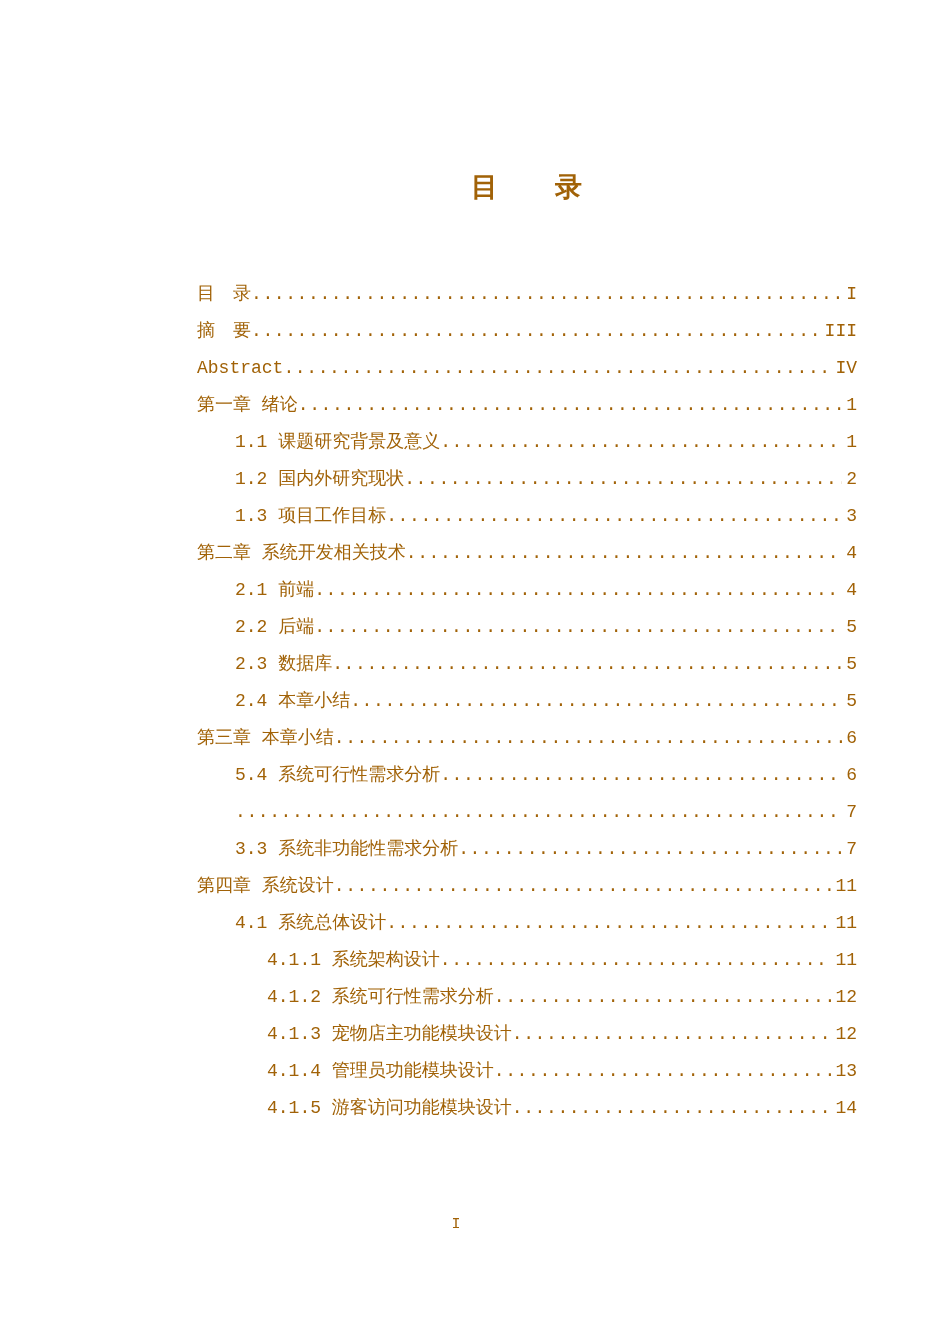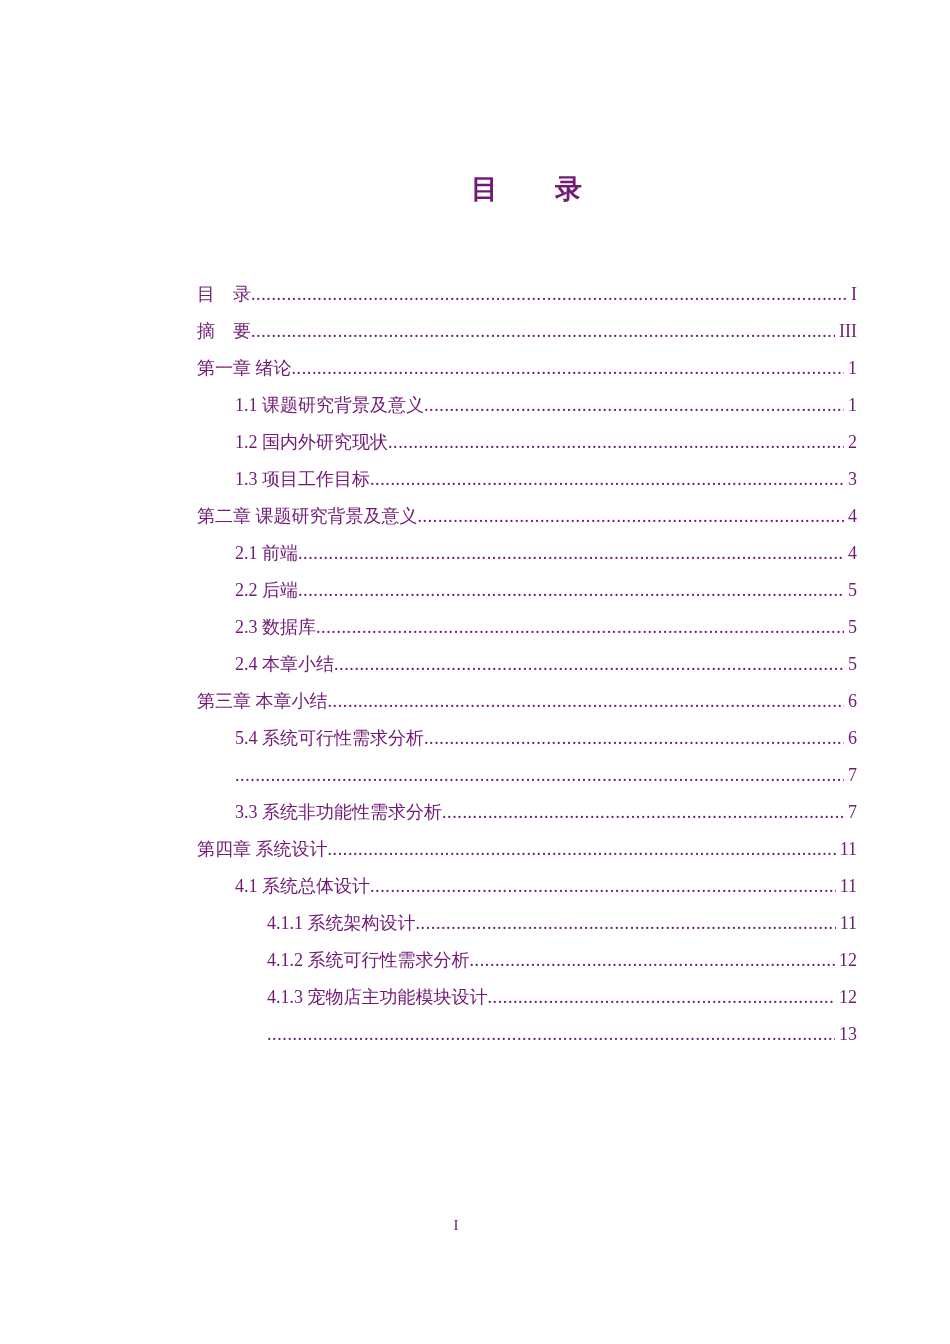--- a/index.html
+++ b/index.html
@@ -2,22 +2,22 @@
 <html><head>
 <meta charset="utf-8">
 <style>
   * { margin: 0; padding: 0; box-sizing: border-box; }
   html, body { background: #ffffff; }
   .page {
     position: relative;
     width: 950px;
     height: 1344px;
     background: #ffffff;
-    color: #701a75;
-    font-family: Liberation Serif, serif;
+    color: #a16207;
+    font-family: Liberation Mono, monospace;
     padding-top: 172px;
     overflow: hidden;
   }
   .content {
     width: 660px;
     margin-left: 197px;
   }
   .doc-title {
     text-align: center;
     font-size: 27px;
@@ -78,41 +78,46 @@
     <span class="toc-label">目　录</span>
     <span class="toc-dots"></span>
     <span class="toc-page">I</span>
   </div>
         <div class="toc-row lvl-0">
     <span class="toc-label">摘　要</span>
     <span class="toc-dots"></span>
     <span class="toc-page">III</span>
   </div>
         <div class="toc-row lvl-0">
+    <span class="toc-label">Abstract</span>
+    <span class="toc-dots"></span>
+    <span class="toc-page">IV</span>
+  </div>
+        <div class="toc-row lvl-0">
     <span class="toc-label">第一章 绪论</span>
     <span class="toc-dots"></span>
     <span class="toc-page">1</span>
   </div>
         <div class="toc-row lvl-1">
     <span class="toc-label">1.1 课题研究背景及意义</span>
     <span class="toc-dots"></span>
     <span class="toc-page">1</span>
   </div>
         <div class="toc-row lvl-1">
     <span class="toc-label">1.2 国内外研究现状</span>
     <span class="toc-dots"></span>
     <span class="toc-page">2</span>
   </div>
         <div class="toc-row lvl-1">
     <span class="toc-label">1.3 项目工作目标</span>
     <span class="toc-dots"></span>
     <span class="toc-page">3</span>
   </div>
         <div class="toc-row lvl-0">
-    <span class="toc-label">第二章 课题研究背景及意义</span>
+    <span class="toc-label">第二章 系统开发相关技术</span>
     <span class="toc-dots"></span>
     <span class="toc-page">4</span>
   </div>
         <div class="toc-row lvl-1">
     <span class="toc-label">2.1 前端</span>
     <span class="toc-dots"></span>
     <span class="toc-page">4</span>
   </div>
         <div class="toc-row lvl-1">
     <span class="toc-label">2.2 后端</span>
@@ -167,19 +172,25 @@
     <span class="toc-label">4.1.2 系统可行性需求分析</span>
     <span class="toc-dots"></span>
     <span class="toc-page">12</span>
   </div>
         <div class="toc-row lvl-2">
     <span class="toc-label">4.1.3 宠物店主功能模块设计</span>
     <span class="toc-dots"></span>
     <span class="toc-page">12</span>
   </div>
         <div class="toc-row lvl-2">
+    <span class="toc-label">4.1.4 管理员功能模块设计</span>
     <span class="toc-dots"></span>
     <span class="toc-page">13</span>
+  </div>
+        <div class="toc-row lvl-2">
+    <span class="toc-label">4.1.5 游客访问功能模块设计</span>
+    <span class="toc-dots"></span>
+    <span class="toc-page">14</span>
   </div>
       </div>
   </div>
   <div class="page-footer">I</div>
 </div>
 
 </body></html>

